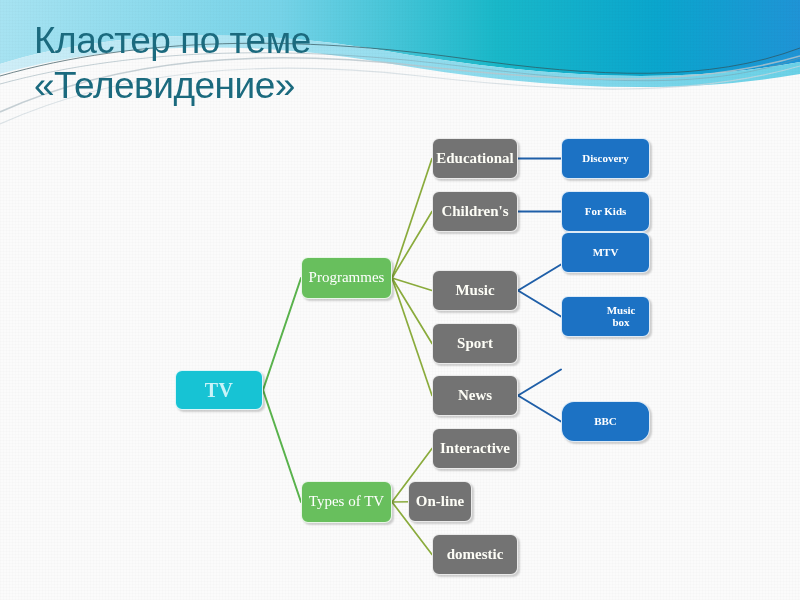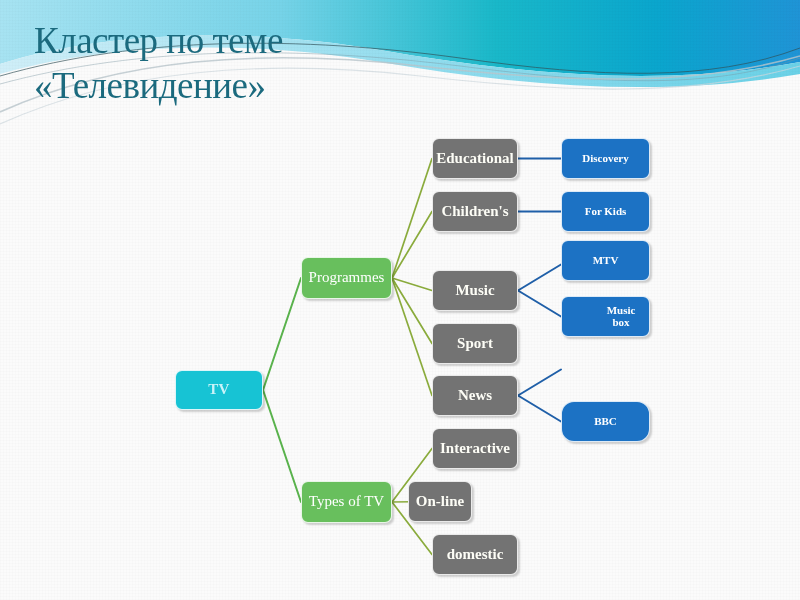--- a/index.html
+++ b/index.html
@@ -42,21 +42,21 @@
   }
 
   
   #title-block {
     position: absolute;
     left: 34px;
     top: 18px;
     width: 560px;
   }
   .title-line {
-    font-family: Liberation Serif, serif;
+    font-family: Liberation Sans, sans-serif;
     font-size: 37px;
     font-weight: 400;
     color: #1b6a7e;
     line-height: 45px;
     letter-spacing: -0.5px;
     white-space: nowrap;
   }
 
   
   #diagram {
@@ -81,21 +81,21 @@
     color: #ffffff;
     line-height: 1.05;
     padding: 0 5px;
     box-shadow: 2px 2px 2px rgba(0,0,0,0.18);
     border: 1px solid rgba(255,255,255,0.85);
   }
 
   .node-root {
     background: #17c3d4;
     color: #c9f3f8;
-    font-size: 15px;
+    font-size: 20px;
     font-weight: 700;
     letter-spacing: 0.4px;
   }
   .node-branch {
     background: #68bf5d;
     color: #ffffff;
     font-size: 15px;
     font-weight: 400;
   }
   .node-leaf {
@@ -199,24 +199,24 @@
       </div>
       <div class="node node-leaf" style="left: 408px; top: 481px; width: 64px; height: 41px;">
         <span>On-line</span>
       </div>
       <div class="node node-leaf" style="left: 432px; top: 534px; width: 86px; height: 41px;">
         <span>domestic</span>
       </div>
       <div class="node node-channel" style="left: 561px; top: 138px; width: 89px; height: 41px;">
         <span>Discovery</span>
       </div>
-      <div class="node node-channel" style="left: 561px; top: 191px; width: 89px; height: 41px;">
+      <div class="node node-channel" style="left: 561px; top: 191px; width: 89px; height: 41px; border-radius: 8px;">
         <span>For Kids</span>
       </div>
-      <div class="node node-channel" style="left: 561px; top: 240px; width: 89px; height: 41px;">
+      <div class="node node-channel" style="left: 561px; top: 232px; width: 89px; height: 41px;">
         <span>MTV</span>
       </div>
       <div class="node node-channel" style="left: 561px; top: 296px; width: 89px; height: 41px; padding-left: 36px;">
         <span>Music box</span>
       </div>
       <div class="node node-channel" style="left: 561px; top: 401px; width: 89px; height: 41px; border-radius: 13px;">
         <span>BBC</span>
       </div>
     </div>
 

